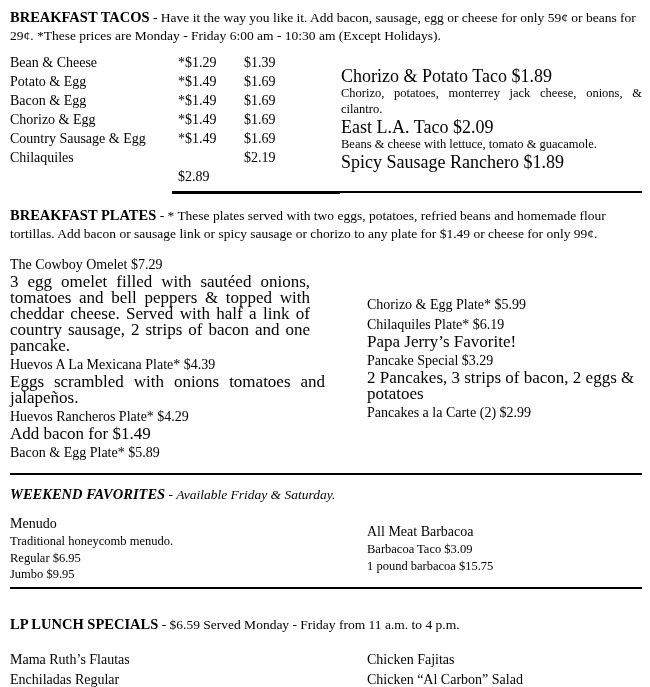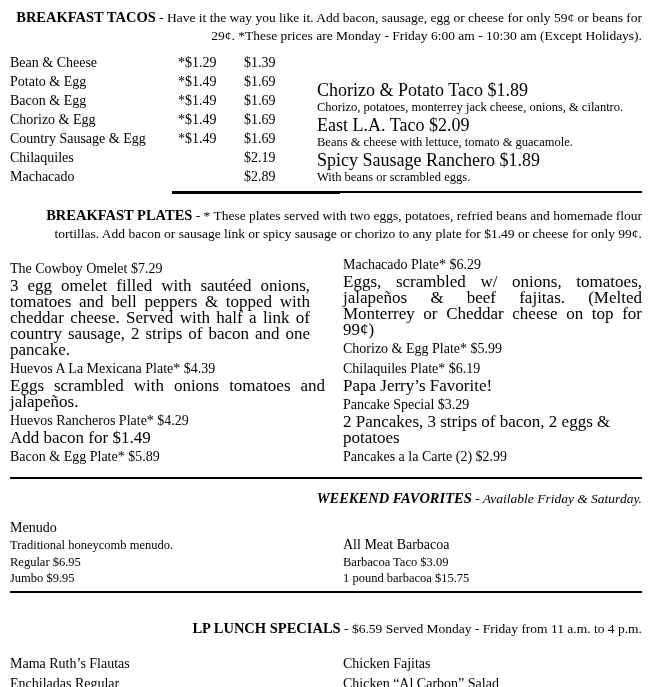--- a/index.html
+++ b/index.html
@@ -6,26 +6,26 @@
   html,body { background:#ffffff; }
   body {
     width:650px; height:687px; overflow:hidden;
     color:#000;
     font-family:"Liberation Serif", serif;
     -webkit-font-smoothing:antialiased;
   }
   .page { padding:8px 8px 0 10px; }
 
   
-  .sec-head { font-size:13.5px; line-height:1.32;text-align:right; }
+  .sec-head { font-size:13.5px; line-height:1.32; }
   .sec-title { font-weight:bold; font-size:14.5px; }
   .sec-intro { font-size:13.5px; }
 
   
-  .two-col { display:flex; align-items:flex-end; }
+  .two-col { display:flex; align-items:center;gap:24px; }
   .col-left  { flex:0 0 300px; }
   .col-right { flex:1 1 auto; padding-left:7px; }
 
   
   .price-row {
     display:grid;
     grid-template-columns:168px 66px 1fr;
     font-size:14px; line-height:19px;
   }
   .price-row .p { white-space:nowrap; }
@@ -91,38 +91,36 @@
           <span>Country Sausage &amp; Egg</span>
           <span class="p">*$1.49</span>
           <span class="p">$1.69</span>
         </div>
         <div class="price-row">
           <span>Chilaquiles</span>
           <span class="p"></span>
           <span class="p">$2.19</span>
         </div>
         <div class="price-row">
-          <span>Machacado</span>
           <span class="p"></span>
           <span class="p">$2.89</span>
         </div>
       </div>
 
       <div class="col-right">
         <div class="rc-item">
           <div class="rc-name">Chorizo &amp; Potato  Taco $1.89</div>
           <div class="rc-desc">Chorizo, potatoes,  monterrey  jack cheese,  onions, &amp; cilantro.</div>
         </div>
         <div class="rc-item">
           <div class="rc-name">East L.A. Taco $2.09</div>
           <div class="rc-desc">Beans &amp; cheese with lettuce, tomato  &amp; guacamole.</div>
         </div>
         <div class="rc-item">
           <div class="rc-name">Spicy Sausage Ranchero $1.89</div>
-          <div class="rc-desc">With beans or scrambled eggs.</div>
         </div>
       </div>
     </div>
 
     <div class="divider-split">
       <span class="seg-left"></span>
       <span class="seg-gap"></span>
       <span class="seg-right"></span>
     </div>
   </section>
@@ -143,24 +141,20 @@
         <div class="pl-item">
           <div class="pl-name">Huevos Rancheros Plate* $4.29</div>
           <div class="pl-desc" style="text-align:left;">Add bacon for $1.49</div>
         </div>
         <div class="pl-item">
           <div class="pl-name">Bacon &amp; Egg Plate* $5.89</div>
         </div>
       </div>
 
       <div class="col-right" style="padding-left:18px;">
-        <div class="pl-item">
-          <div class="pl-name">Machacado Plate* $6.29</div>
-          <div class="pl-desc">Eggs, scrambled w/ onions, tomatoes,  jalapeños &amp;  beef fajitas. (Melted Monterrey  or Cheddar cheese on top for 99¢)</div>
-        </div>
         <div class="pl-item">
           <div class="pl-name">Chorizo &amp; Egg Plate* $5.99</div>
         </div>
         <div class="pl-item">
           <div class="pl-name">Chilaquiles Plate* $6.19</div>
           <div class="pl-desc" style="text-align:left;">Papa Jerry’s Favorite!</div>
         </div>
         <div class="pl-item">
           <div class="pl-name">Pancake Special $3.29</div>
           <div class="pl-desc" style="text-align:left;">2 Pancakes, 3 strips of bacon, 2 eggs &amp; potatoes</div>

